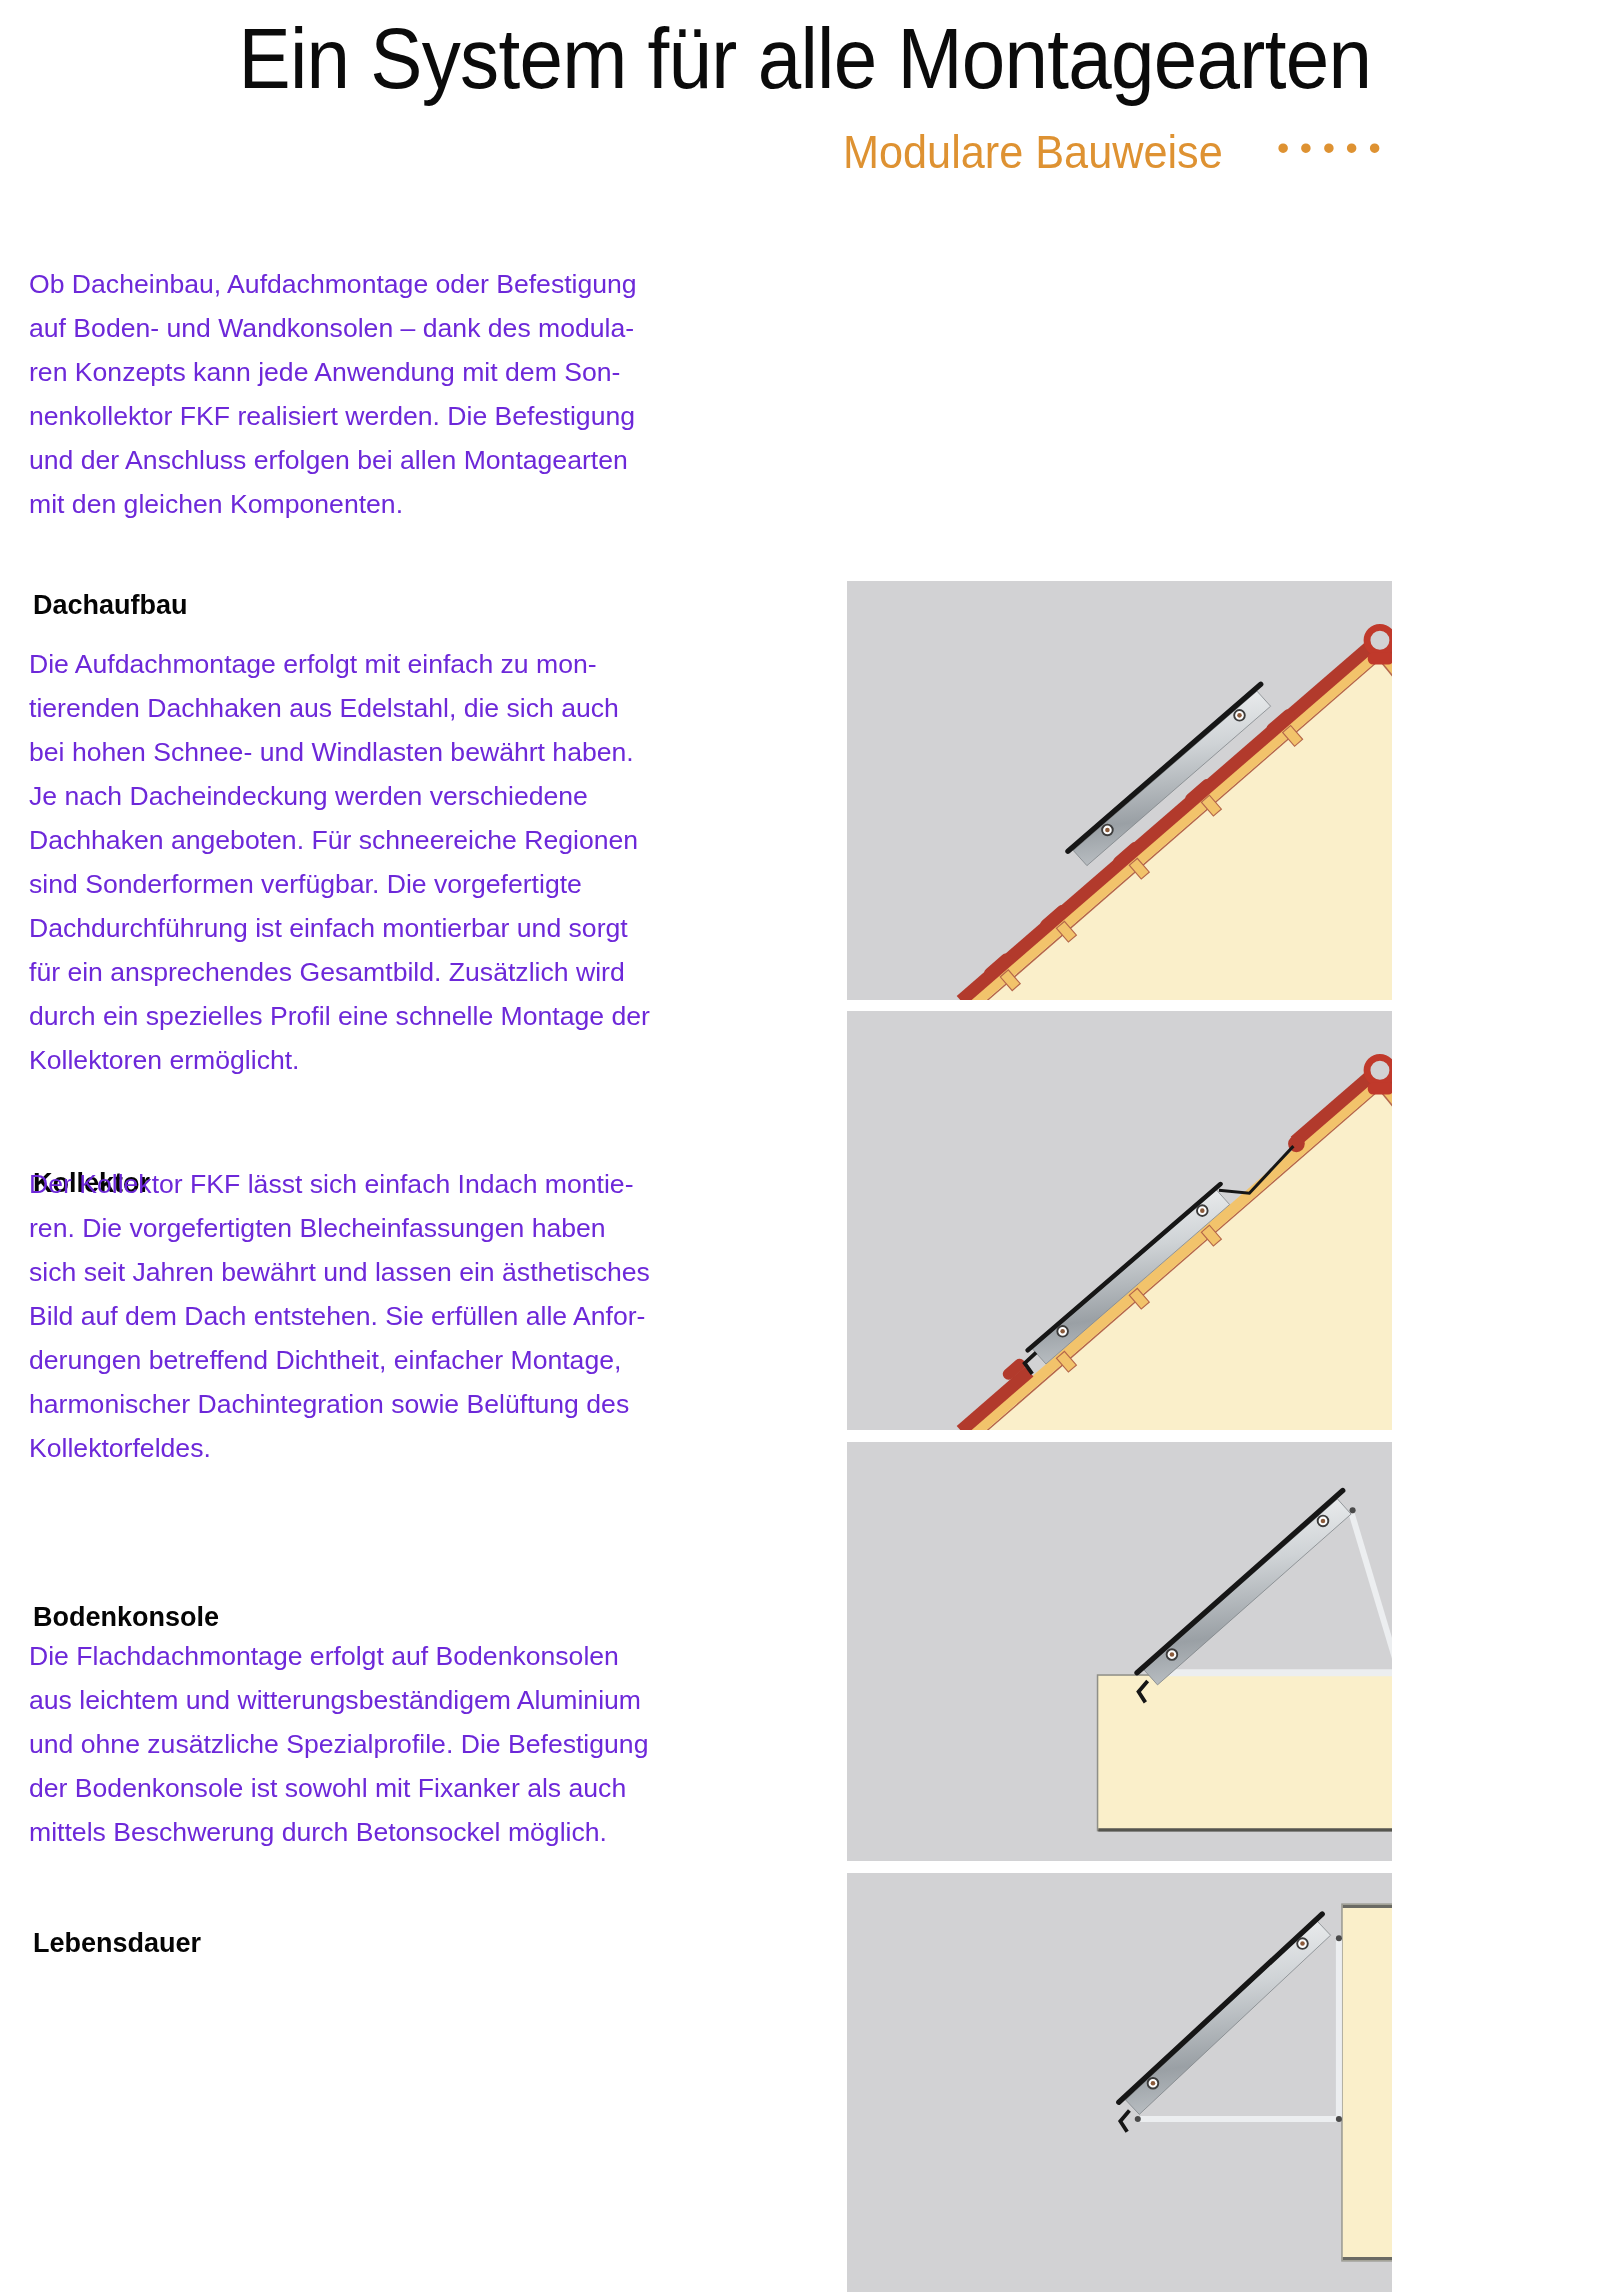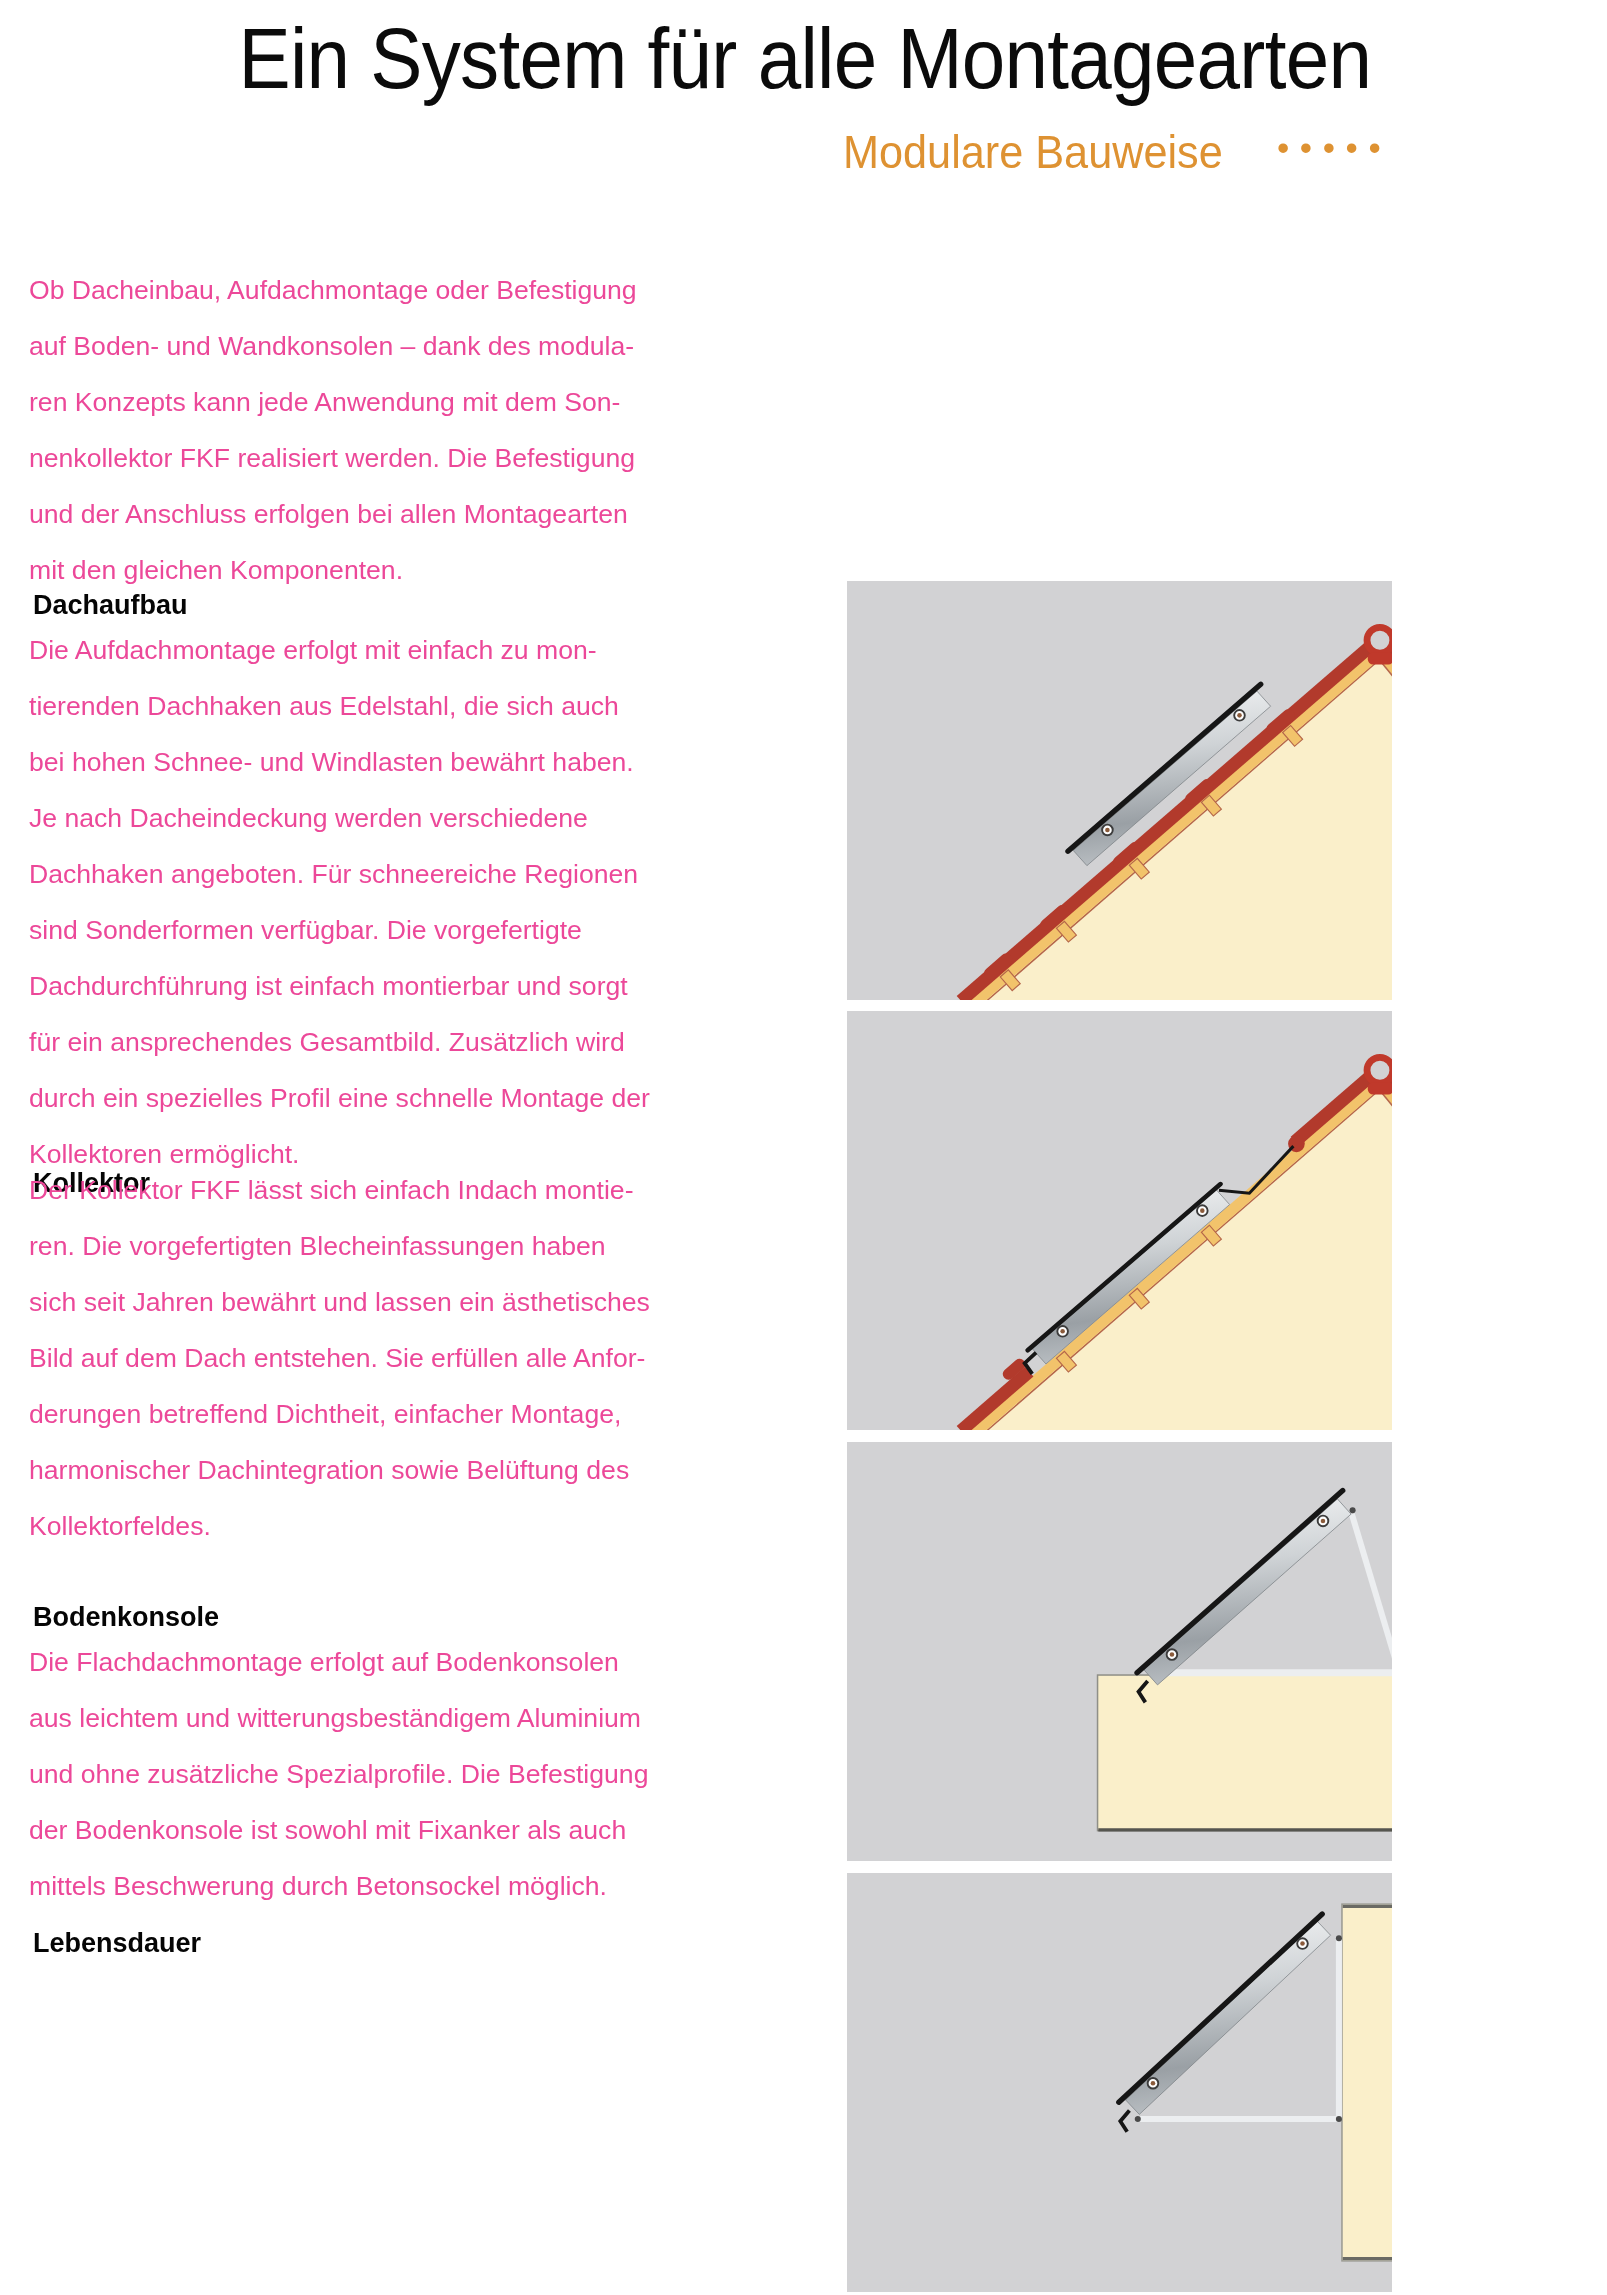--- a/index.html
+++ b/index.html
@@ -19,30 +19,30 @@
     transform:scaleX(0.92);transform-origin:0 50%;
     color:var(--accent-orange,#de9232);
   }
   .subtitle-dots{
     position:absolute;left:1277px;top:130px;
     font-size:35px;line-height:1;letter-spacing:10.6px;white-space:nowrap;
     color:var(--accent-orange,#de9232);
   }
   .body-text{
     position:absolute;margin:0;
-    font-size:26.6px;line-height:56px;white-space:pre;color:#ec4899;
+    font-size:26.6px;line-height:44px;white-space:pre;color:#6d28d9;
   }
   .sec-heading{
     position:absolute;margin:4px;
     font-size:27px;line-height:33px;font-weight:700;white-space:pre;color:#050505;
   }
   .intro-left  {left:29px;  top:262px; width:767px;}
   .intro-right {left:835px;top:262px; width:767px;}
   .h-dachaufbau  {left:29px;top:585px;}
-  .p-dachaufbau  {left:29px;top:622px;width:767px;}
+  .p-dachaufbau  {left:29px;top:642px;width:767px;}
   .h-dacheinbau  {left:29px;top:1163px;}
   .p-dacheinbau  {left:29px;top:1162px;width:767px;}
   .h-bodenkonsole{left:29px;top:1597px;}
   .p-bodenkonsole{left:29px;top:1634px;width:767px;}
   .h-wandkonsole {left:29px;top:1923px;}
   .p-wandkonsole {left:29px;top:1963px;width:767px;}
   .figure{
     position:absolute;left:847px;width:744px;height:419px;
     background:var(--panel-gray,#d2d2d4);
   }

